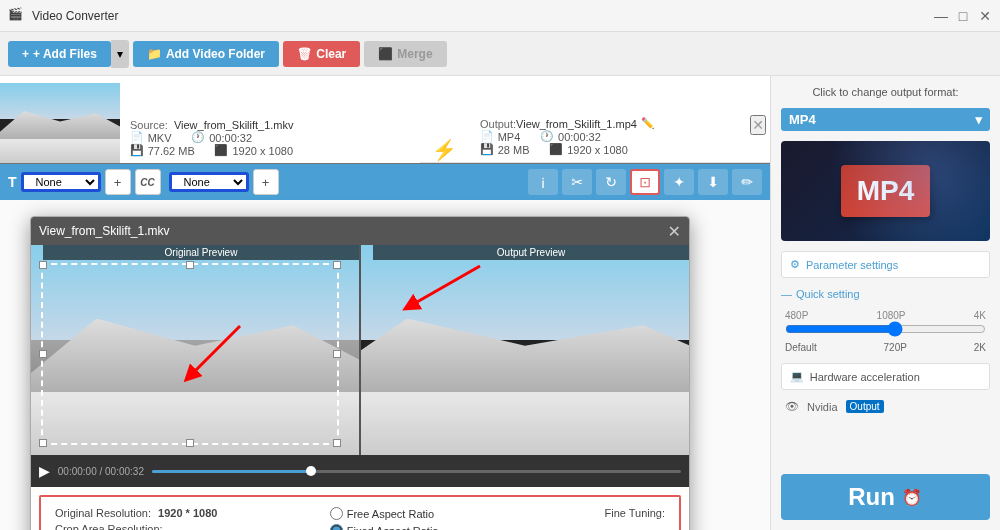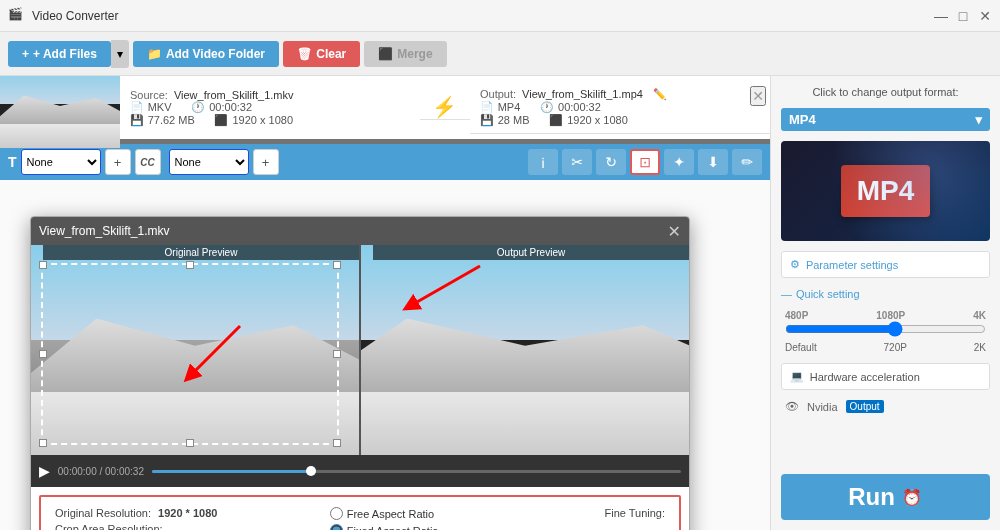--- a/index.html
+++ b/index.html
@@ -57,24 +57,24 @@
     .file-list-area {
       flex: 1;
       background: #fafafa;
       overflow: hidden;
       position: relative;
     }
 
     
     .file-item {
       display: flex;
-      align-items: center;
-      border-bottom: 5px solid #737373;
-      background: white;
-      height: 68px;
+      align-items: flex-end;
+      border-bottom: 1px solid #737373;
+      background: white;
+      height: 88px;
     }
     .file-thumbnail {
       width: 120px;
       height: 80px;
       background: #222;
       overflow: hidden;
       flex-shrink: 0;
       position: relative;
     }
     .file-info {
@@ -116,25 +116,25 @@
     
     .controls-bar {
       height: 36px;
       background: #4a9fd4;
       display: flex;
       align-items: center;
       padding: 0 8px;
       gap: 4px;
     }
     .ctrl-select {
-      height: 26px;
-      border: 1px solid #1d4ed8;
+      height: 20px;
+      border: 3px solid #1d4ed8;
       border-radius: 3px;
       background: white;
-      padding: 0 1px;
+      padding: 0 8px;
       font-size: 11px;
       min-width: 80px;
     }
     .ctrl-btn {
       width: 26px; height: 26px;
       background: white;
       border: 1px solid #ccc;
       border-radius: 3px;
       cursor: pointer;
       display: flex; align-items: center; justify-content: center;
@@ -214,21 +214,21 @@
       border: 1px solid #ddd;
       border-radius: 3px;
       cursor: pointer;
       font-size: 11px;
       color: #4a9fd4;
       width: 100%;
     }
     .quick-setting-label { font-size: 11px; color: #4a9fd4; display: flex; align-items: center; gap: 4px; }
     .quality-slider-container { padding: 0 4px; }
     .quality-slider { width: 100%; }
-    .quality-labels { display: flex; justify-content: space-between; font-size: 10px; color: #888; font-weight: bold; }
+    .quality-labels { display: flex; justify-content: space-between; font-size: 10px; color: #888; }
     .quality-labels-main { display: flex; justify-content: space-between; font-size: 10px; color: #666; margin-top: 2px; }
     .hw-accel-btn {
       display: flex; align-items: center; gap: 6px;
       padding: 6px 8px;
       background: white; border: 1px solid #ddd; border-radius: 3px;
       cursor: pointer; font-size: 11px; color: #555; width: 100%;
     }
     .nvidia-intel { display: flex; gap: 8px; align-items: center; padding: 0 4px; font-size: 11px; color: #666; }
     .run-btn {
       width: 100%; height: 46px;
@@ -450,21 +450,21 @@
           </div>
         </div>
       </div>
 
       <div class="arrow-divider">
         <span class="arrow-right">⚡</span>
       </div>
 
       <div class="file-output">
         <button class="output-close">✕</button>
-        <div style="display:flex; gap:6px; align-items:center;">
+        <div style="display:flex; gap:0; align-items:center;">
           <span class="file-source-label">Output:</span>
           <span class="file-source-name">View_from_Skilift_1.mp4</span>
           <span class="edit-icon">✏️</span>
         </div>
         <div class="file-meta-row">
           <div class="file-meta-item">
             <span class="meta-icon">📄</span>
             <span>MP4</span>
           </div>
           <div class="file-meta-item">

